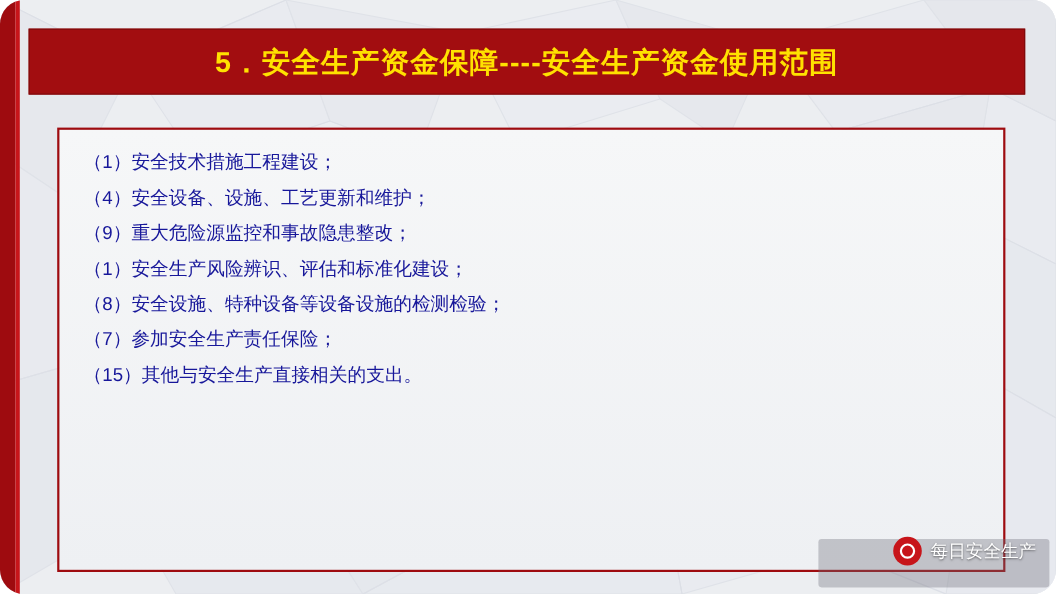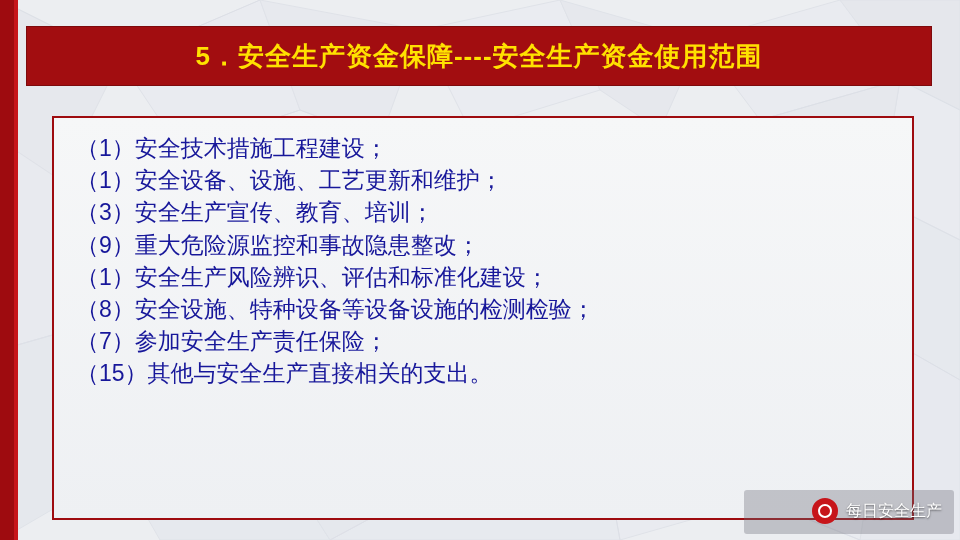--- a/index.html
+++ b/index.html
@@ -6,20 +6,21 @@
   html, body {
     width: 960px; height: 540px;
     overflow: hidden;
     font-family: "Liberation Sans", sans-serif;
   }
   #slide {
     position: relative;
     width: 960px; height: 540px;
     background: #eceef1;
     overflow: hidden;
+    border-radius: 22px;
   }
   .poly-svg { position: absolute; inset: 0; width: 960px; height: 540px; }
 
   
   .left-bar {
     position: absolute;
     left: 0; top: 0;
     width: 14px; height: 540px;
     background: #9e0b0f;
     z-index: 4;
@@ -61,30 +62,30 @@
     background: #f3f4f6;
     border: 2px solid #9e0b0f;
     padding: 14px 20px 10px 22px;
     z-index: 5;
   }
   .content-box.inner-shade {
     background: linear-gradient(180deg,#f6f7f8 0%, #eef0f3 100%);
   }
   .line {
     color: #17179a;
-    font-size: 23px;
+    font-size: 17px;
     line-height: 32.2px;
     white-space: nowrap;
     font-weight: 500;
   }
 
   
   .wm {
     position: absolute;
-    right: 18px; bottom: 16px;
+    right: 18px; bottom: 26px;
     display: flex;
     align-items: center;
     gap: 8px;
     background: rgba(255,255,255,0.0);
     z-index: 6;
   }
   .wm-badge {
     width: 26px; height: 26px;
     border-radius: 50%;
     background: #c7151a;
@@ -161,22 +162,21 @@
 
   <div class="left-bar"></div>
   <div class="left-bar-inner"></div>
 
   <div class="title-banner">
     <div class="title-text">5．安全生产资金保障----安全生产资金使用范围</div>
   </div>
 
   <div class="content-box inner-shade">
     <div class="line">（1）安全技术措施工程建设；</div>
-    <div class="line">（1）安全设备、设施、工艺更新和维护；</div>
-    <div class="line">（3）安全生产宣传、教育、培训；</div>
+    <div class="line">（4）安全设备、设施、工艺更新和维护；</div>
     <div class="line">（9）重大危险源监控和事故隐患整改；</div>
     <div class="line">（1）安全生产风险辨识、评估和标准化建设；</div>
     <div class="line">（8）安全设施、特种设备等设备设施的检测检验；</div>
     <div class="line">（7）参加安全生产责任保险；</div>
     <div class="line">（15）其他与安全生产直接相关的支出。</div>
   </div>
 
   <div class="wm-plate"></div>
   <div class="wm">
     <div class="wm-badge"></div>

